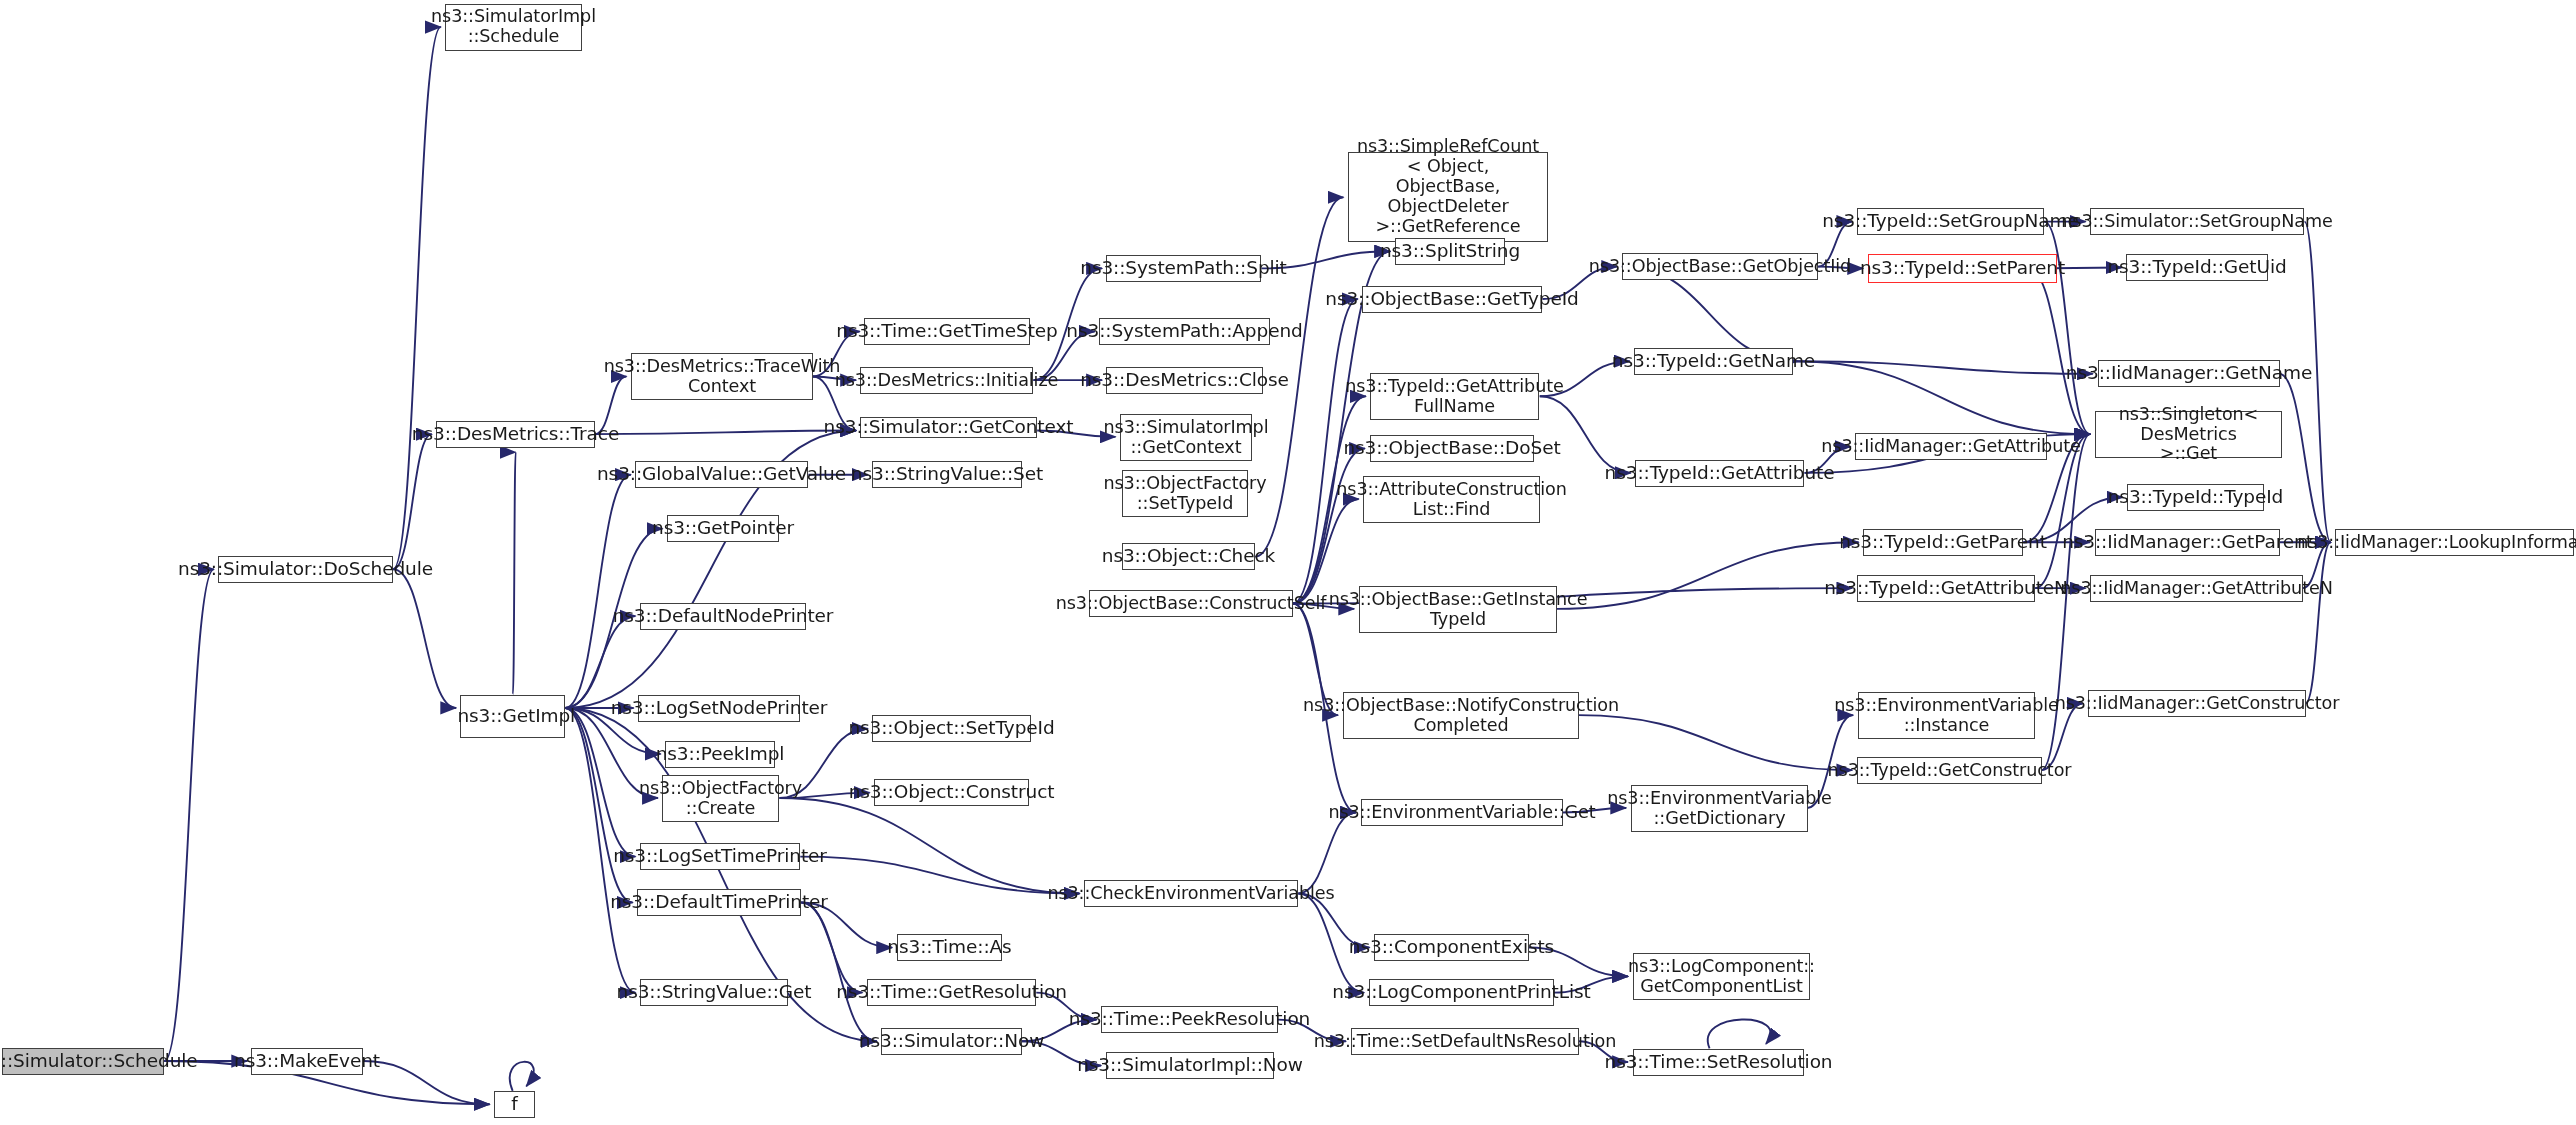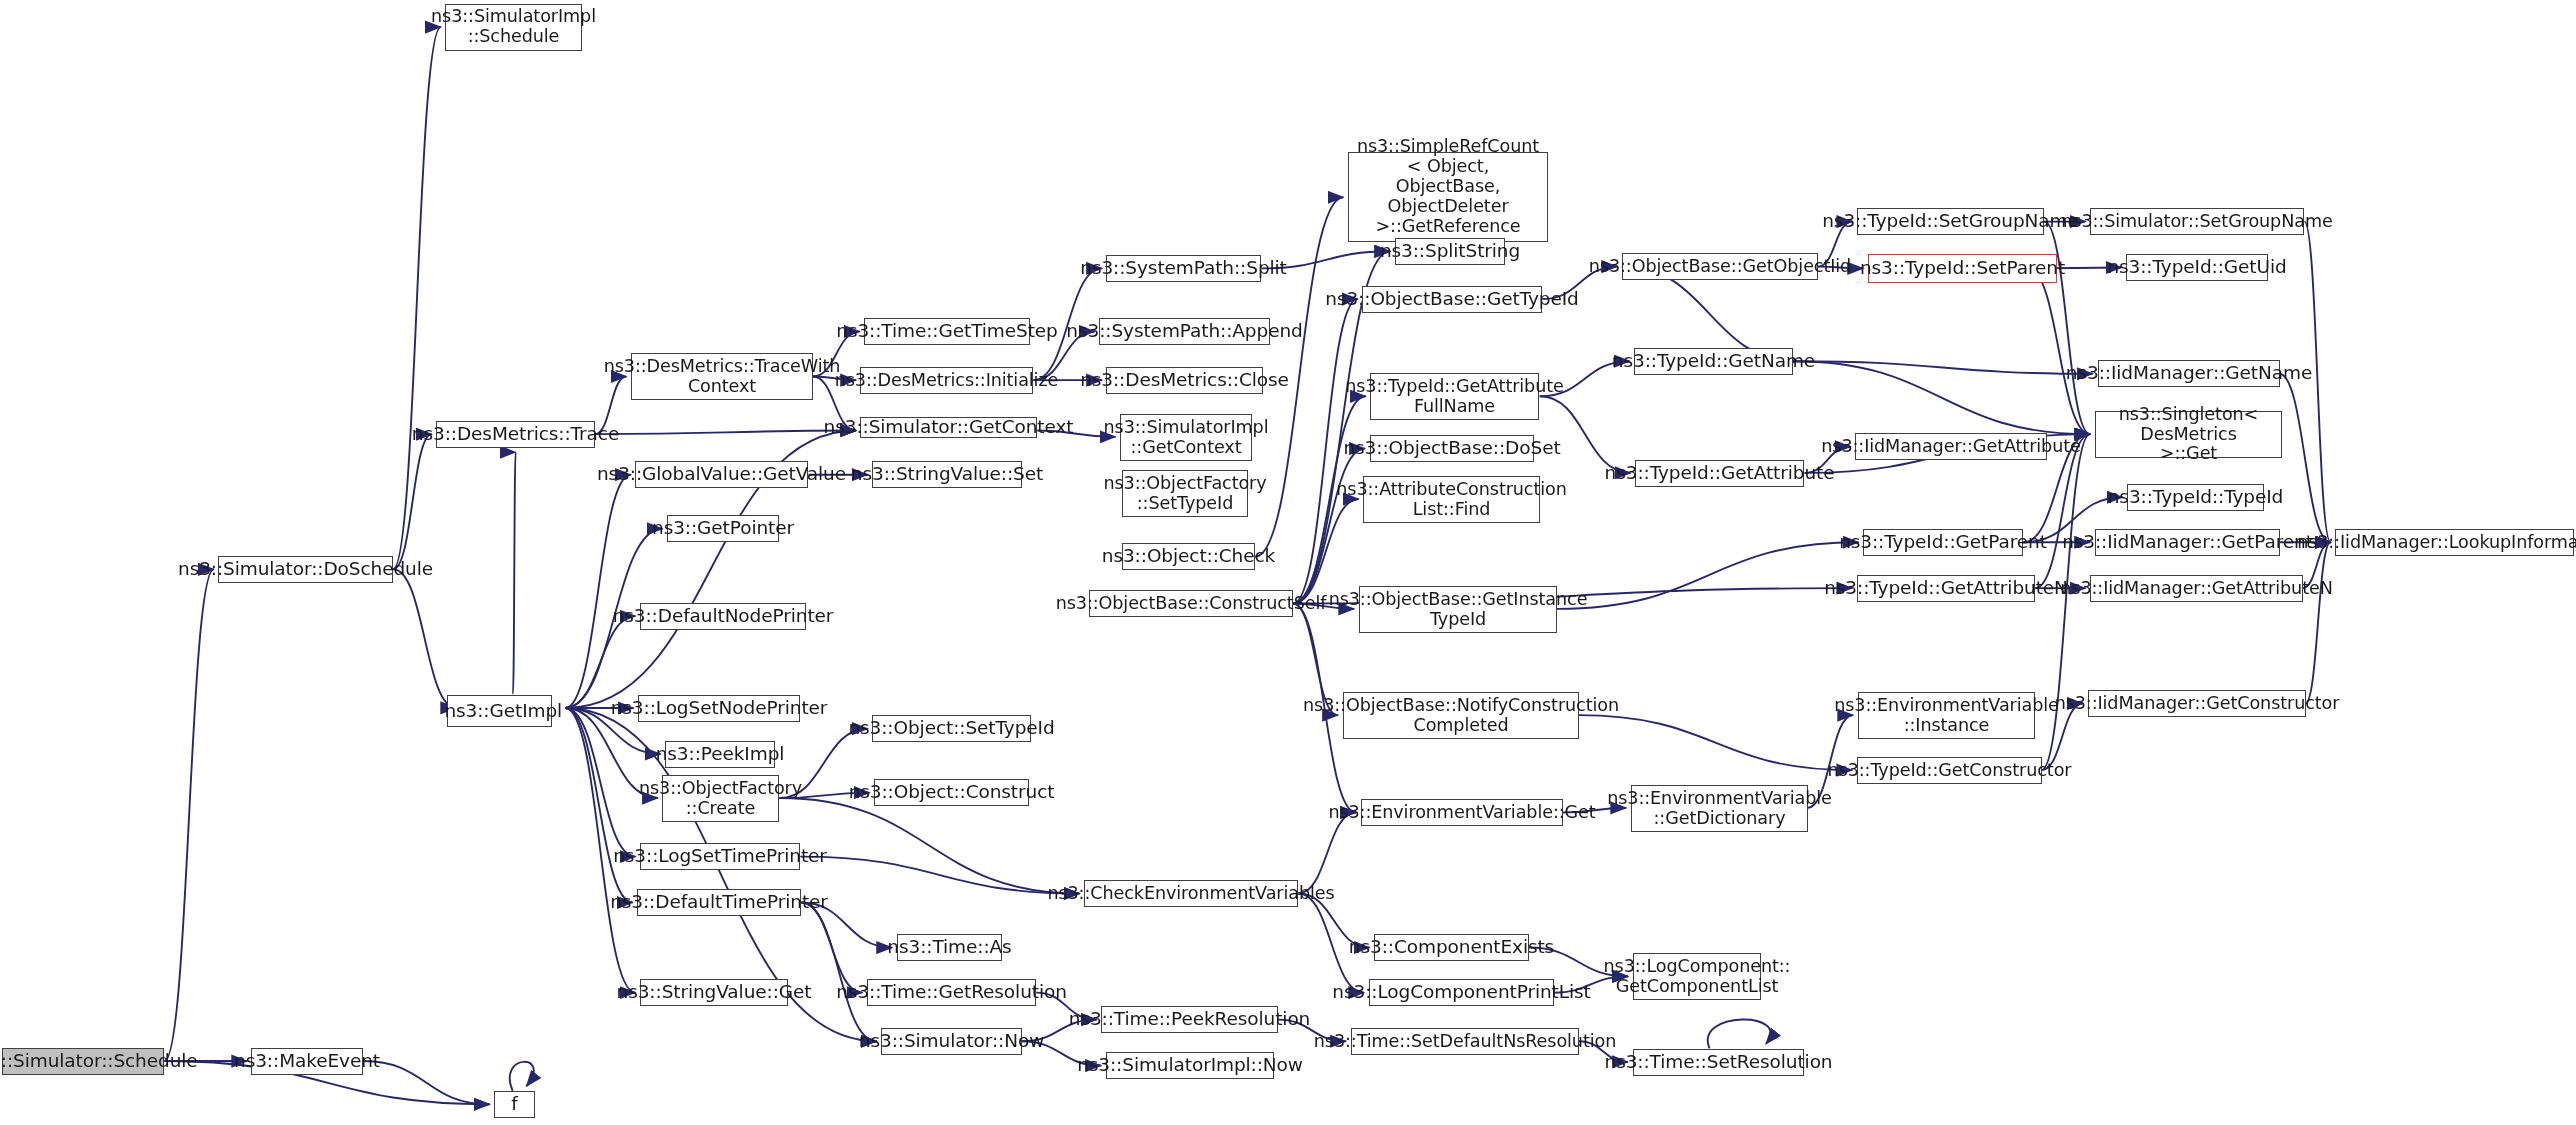--- a/index.html
+++ b/index.html
@@ -133,21 +133,21 @@
       <div class="node root" style="left: 1.8px; top: 1048px; width: 162px; height: 27px;">ns3::Simulator::Schedule</div>
       <div class="node" style="left: 251px; top: 1048px; width: 112px; height: 27px;">ns3::MakeEvent</div>
       <div class="node" style="left: 494px; top: 1091px; width: 41px; height: 27px;">f</div>
       <div class="node" style="left: 218px; top: 556px; width: 175px; height: 27px;">ns3::Simulator::DoSchedule</div>
       <div class="node" style="left: 436px; top: 421px; width: 159px; height: 27px;">ns3::DesMetrics::Trace</div>
       <div class="node" style="left: 631px; top: 353px; width: 182px; height: 47px; font-size: 17.6px;">ns3::DesMetrics::TraceWith
 Context</div>
       <div class="node" style="left: 635px; top: 461px; width: 173px; height: 27px;">ns3::GlobalValue::GetValue</div>
       <div class="node" style="left: 667px; top: 515px; width: 112px; height: 27px;">ns3::GetPointer</div>
       <div class="node" style="left: 640px; top: 603px; width: 166px; height: 27px;">ns3::DefaultNodePrinter</div>
-      <div class="node" style="left: 447px; top: 695px; width: 105px; height: 32px; padding-left: 12px;">ns3::GetImpl</div>
+      <div class="node" style="left: 460px; top: 695px; width: 105px; height: 43px; padding-left: 12px;">ns3::GetImpl</div>
       <div class="node" style="left: 638px; top: 695px; width: 162px; height: 27px;">ns3::LogSetNodePrinter</div>
       <div class="node" style="left: 665px; top: 741px; width: 110px; height: 27px;">ns3::PeekImpl</div>
       <div class="node" style="left: 662px; top: 775px; width: 117px; height: 47px; font-size: 17.6px;">ns3::ObjectFactory
 ::Create</div>
       <div class="node" style="left: 640px; top: 843px; width: 160px; height: 27px;">ns3::LogSetTimePrinter</div>
       <div class="node" style="left: 637px; top: 889px; width: 164px; height: 27px;">ns3::DefaultTimePrinter</div>
       <div class="node" style="left: 640px; top: 979px; width: 148px; height: 27px;">ns3::StringValue::Get</div>
       <div class="node" style="left: 864px; top: 318px; width: 166px; height: 27px;">ns3::Time::GetTimeStep</div>
       <div class="node" style="left: 860px; top: 367px; width: 173px; height: 27px; font-size: 17.6px;">ns3::DesMetrics::Initialize</div>
       <div class="node" style="left: 860px; top: 417px; width: 177px; height: 21px;">ns3::Simulator::GetContext</div>
@@ -186,21 +186,21 @@
 Completed</div>
       <div class="node" style="left: 1361px; top: 799px; width: 202px; height: 27px; font-size: 17.6px;">ns3::EnvironmentVariable::Get</div>
       <div class="node" style="left: 1374px; top: 934px; width: 155px; height: 27px;">ns3::ComponentExists</div>
       <div class="node" style="left: 1369px; top: 979px; width: 185px; height: 27px;">ns3::LogComponentPrintList</div>
       <div class="node" style="left: 1351px; top: 1028px; width: 228px; height: 27px; font-size: 17.6px;">ns3::Time::SetDefaultNsResolution</div>
       <div class="node" style="left: 1622px; top: 253px; width: 196px; height: 27px; font-size: 17.6px;">ns3::ObjectBase::GetObjectIid</div>
       <div class="node" style="left: 1634px; top: 348px; width: 159px; height: 27px;">ns3::TypeId::GetName</div>
       <div class="node" style="left: 1635px; top: 460px; width: 169px; height: 27px;">ns3::TypeId::GetAttribute</div>
       <div class="node" style="left: 1631px; top: 785px; width: 177px; height: 47px; font-size: 17.6px;">ns3::EnvironmentVariable
 ::GetDictionary</div>
-      <div class="node" style="left: 1633px; top: 953px; width: 128px; height: 47px; font-size: 17.6px;">ns3::LogComponent::
+      <div class="node" style="left: 1633px; top: 953px; width: 177px; height: 47px; font-size: 17.6px;">ns3::LogComponent::
 GetComponentList</div>
       <div class="node" style="left: 1633px; top: 1049px; width: 171px; height: 27px;">ns3::Time::SetResolution</div>
       <div class="node" style="left: 1857px; top: 208px; width: 187px; height: 27px;">ns3::TypeId::SetGroupName</div>
       <div class="node highlight" style="left: 1868px; top: 254px; width: 189px; height: 29px;">ns3::TypeId::SetParent</div>
       <div class="node" style="left: 1855px; top: 433px; width: 192px; height: 27px; font-size: 17.6px;">ns3::IidManager::GetAttribute</div>
       <div class="node" style="left: 1863px; top: 529px; width: 160px; height: 27px;">ns3::TypeId::GetParent</div>
       <div class="node" style="left: 1857px; top: 575px; width: 178px; height: 27px;">ns3::TypeId::GetAttributeN</div>
       <div class="node" style="left: 1858px; top: 692px; width: 177px; height: 47px; font-size: 17.6px;">ns3::EnvironmentVariable
 ::Instance</div>
       <div class="node" style="left: 1857px; top: 757px; width: 185px; height: 27px; font-size: 17.6px;">ns3::TypeId::GetConstructor</div>

